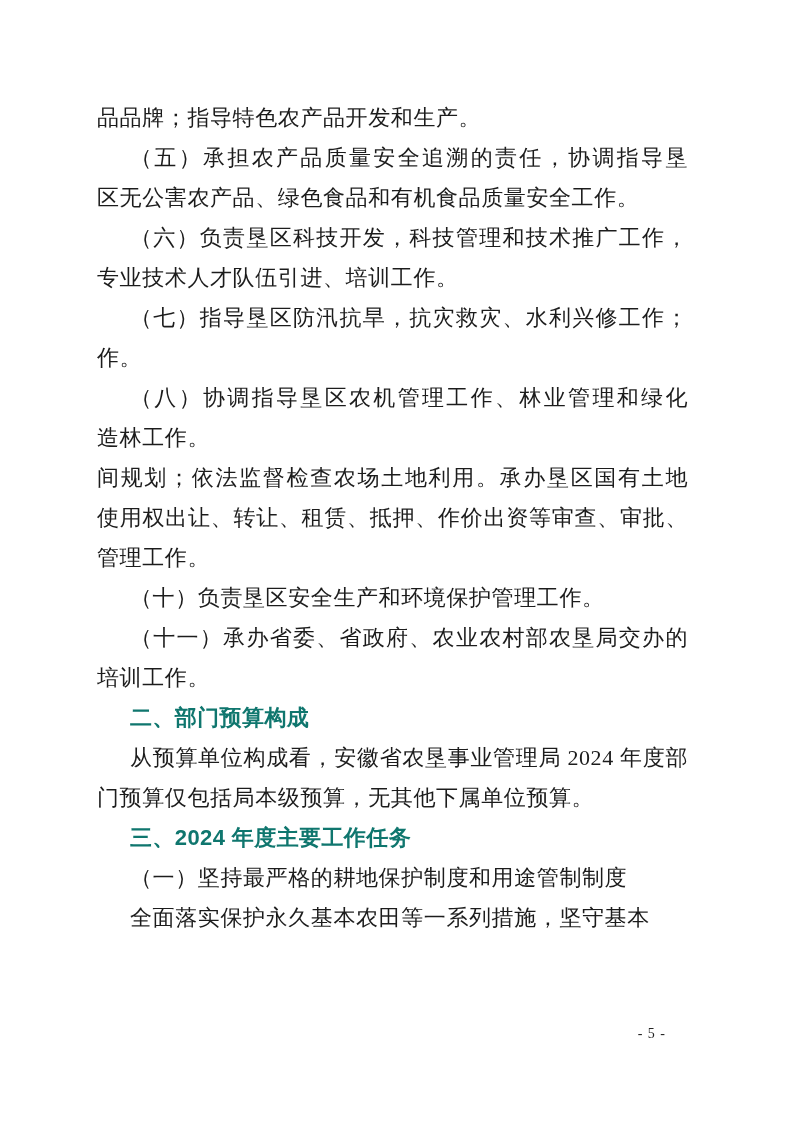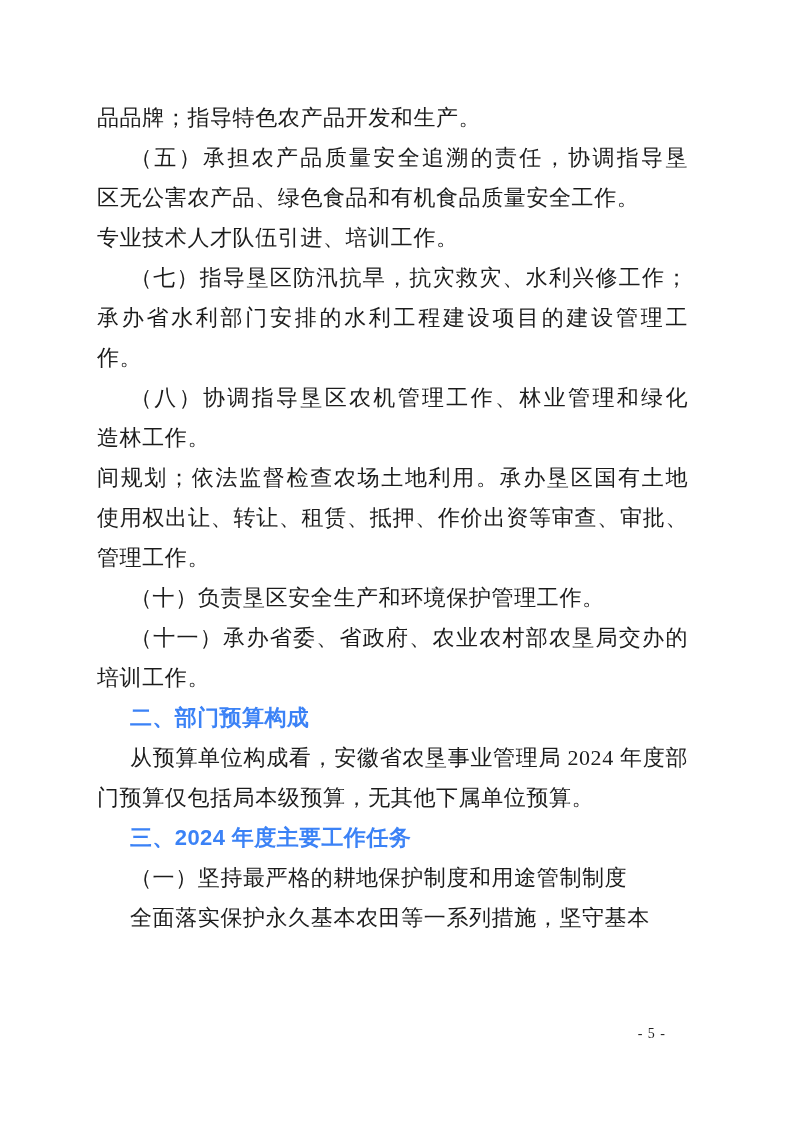--- a/index.html
+++ b/index.html
@@ -36,21 +36,21 @@
     text-align: justify;
     text-align-last: justify;
     text-justify: inter-character;
   }
   .line.indent {
     text-indent: 33px;
   }
   .line.heading {
     font-family: "Liberation Sans", "DejaVu Sans", sans-serif;
     font-weight: 700;
-    color: #3b82f6;
+    color: #0f766e;
     letter-spacing: 0.4px;
   }
   .page-number {
     position: absolute;
     top: 1026px;
     right: 128px;
     font-size: 14px;
     letter-spacing: 1px;
     color: #222222;
     font-family: "Liberation Serif", "DejaVu Serif", serif;
@@ -58,23 +58,23 @@
 </style>
 </head>
 <body>
 
 <div class="page">
   <div class="doc-body" id="doc-body">
 
   <div class="line">品品牌；指导特色农产品开发和生产。</div>
       <div class="line indent full">（五）承担农产品质量安全追溯的责任，协调指导垦</div>
       <div class="line">区无公害农产品、绿色食品和有机食品质量安全工作。</div>
+      <div class="line indent full">（六）负责垦区科技开发，科技管理和技术推广工作，</div>
       <div class="line">专业技术人才队伍引进、培训工作。</div>
       <div class="line indent full">（七）指导垦区防汛抗旱，抗灾救灾、水利兴修工作；</div>
-      <div class="line full">承办省水利部门安排的水利工程建设项目的建设管理工</div>
       <div class="line">作。</div>
       <div class="line indent full">（八）协调指导垦区农机管理工作、林业管理和绿化</div>
       <div class="line">造林工作。</div>
       <div class="line full">间规划；依法监督检查农场土地利用。承办垦区国有土地</div>
       <div class="line full">使用权出让、转让、租赁、抵押、作价出资等审查、审批、</div>
       <div class="line">管理工作。</div>
       <div class="line indent">（十）负责垦区安全生产和环境保护管理工作。</div>
       <div class="line indent full">（十一）承办省委、省政府、农业农村部农垦局交办的</div>
       <div class="line">培训工作。</div>
       <div class="line heading indent">二、部门预算构成</div>

